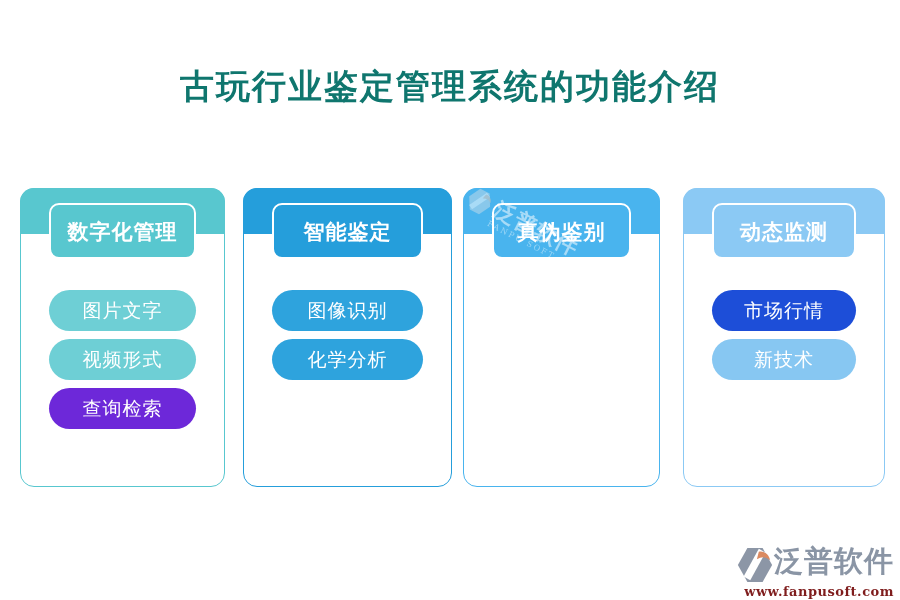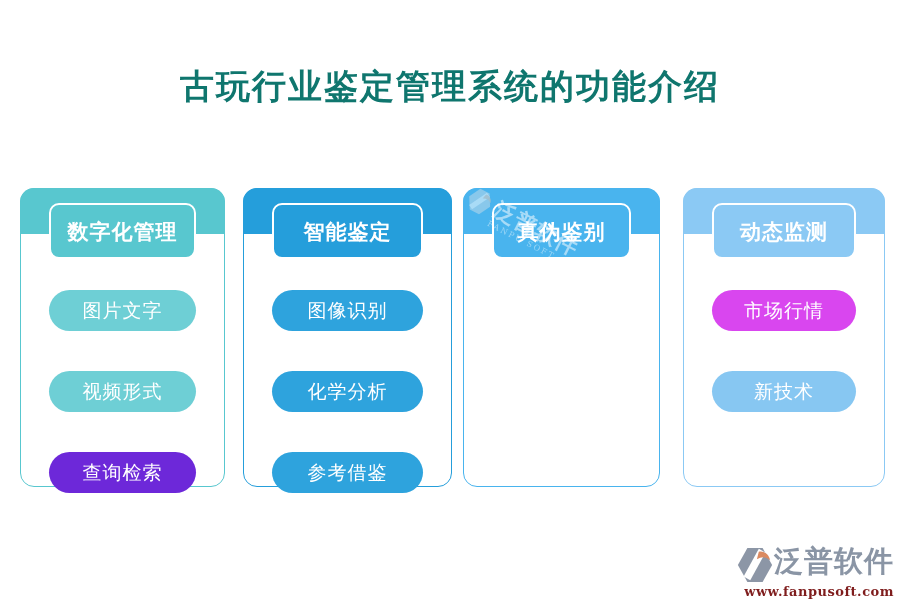--- a/index.html
+++ b/index.html
@@ -25,21 +25,21 @@
   }
   .tab{
     position:absolute;top:14px;left:28px;right:28px;height:56px;
     border:2px solid #ffffff;border-radius:10px;box-sizing:border-box;
     display:flex;align-items:center;justify-content:center;
     color:#ffffff;font-size:21px;font-weight:700;letter-spacing:1px;line-height:1;
     z-index:2;
   }
   .pills{
     position:absolute;top:101px;left:28px;right:28px;
-    display:flex;flex-direction:column;gap:40px;
+    display:flex;flex-direction:column;gap:8px;
   }
   .pill{
     height:41px;border-radius:21px;
     display:flex;align-items:center;justify-content:center;
     color:#ffffff;font-size:19px;letter-spacing:1px;line-height:1;
   }
   .watermark{
     position:absolute;left:474px;top:184px;z-index:3;
     transform:rotate(27deg);transform-origin:left top;
     display:flex;align-items:flex-start;gap:4px;opacity:0.55;pointer-events:none;
@@ -75,38 +75,37 @@
   </div>
 
   <div class="card c2" style="border-color: rgb(37, 158, 219); text-decoration: underline;">
     <div class="band" style="background-color: rgb(37, 158, 219);"></div>
     <div class="tab" style="background-color: rgb(37, 158, 219);">
       <span>智能鉴定</span>
     </div>
     <div class="pills">
       <div class="pill" style="background-color: rgb(46, 163, 221);">图像识别</div>
       <div class="pill" style="background-color: rgb(46, 163, 221);">化学分析</div>
-      <div class="pill" style="background-color: rgb(46, 163, 221);">参考借鉴</div>
     </div>
   </div>
 
   <div class="card c3" style="border-color: rgb(73, 180, 238);">
     <div class="band" style="background-color: rgb(73, 180, 238);"></div>
     <div class="tab" style="background-color: rgb(73, 180, 238);">
       <span>真伪鉴别</span>
     </div>
   </div>
 
   <div class="card c4" style="border-color: rgb(139, 201, 244);">
     <div class="band" style="background-color: rgb(139, 201, 244);"></div>
     <div class="tab" style="background-color: rgb(139, 201, 244);">
       <span>动态监测</span>
     </div>
     <div class="pills">
-      <div class="pill" style="background-color: #d946ef;">市场行情</div>
+      <div class="pill" style="background-color: #1d4ed8;">市场行情</div>
       <div class="pill" style="background-color: rgb(135, 199, 242);">新技术</div>
     </div>
   </div>
 
   <div class="watermark">
     <span>
       <svg width="26" height="26" viewBox="0 0 40 40">
         <polygon points="12,2 28,2 38,20 28,38 12,38 2,20" fill="rgba(210,222,232,0.85)"></polygon>
         <path d="M8 32 L24 3 L31 7 L15 36 Z" fill="rgba(255,255,255,0.9)"></path>
         <path d="M24 6 C30 5 35 9 36 15 C31 11 27 11 22 14 Z" fill="rgba(230,200,180,0.85)"></path>

